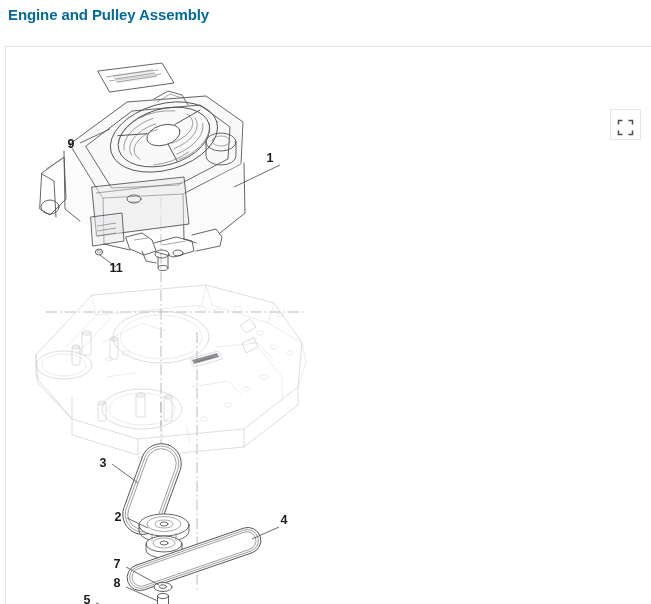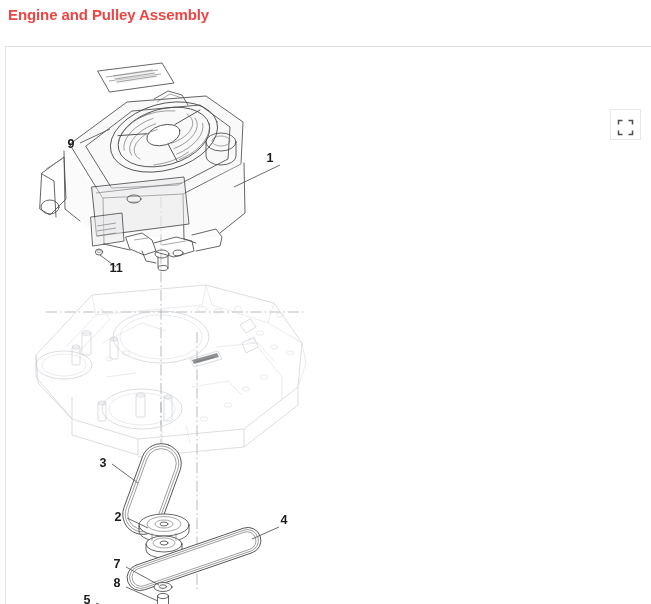--- a/index.html
+++ b/index.html
@@ -16,21 +16,21 @@
     overflow: hidden;
     position: relative;
   }
   #page-title {
     position: absolute;
     left: 8px;
     top: 4px;
     font-size: 15px;
     font-weight: bold;
     letter-spacing: -0.1px;
-    color: #ef4444;
+    color: #0369a1;
     line-height: 22px;
   }
   #diagram-panel {
     position: absolute;
     left: 5px;
     top: 46px;
     width: 646px;
     height: 558px;
     border-top: 1px solid #e3e3e3;
     border-left: 1px solid #e3e3e3;

